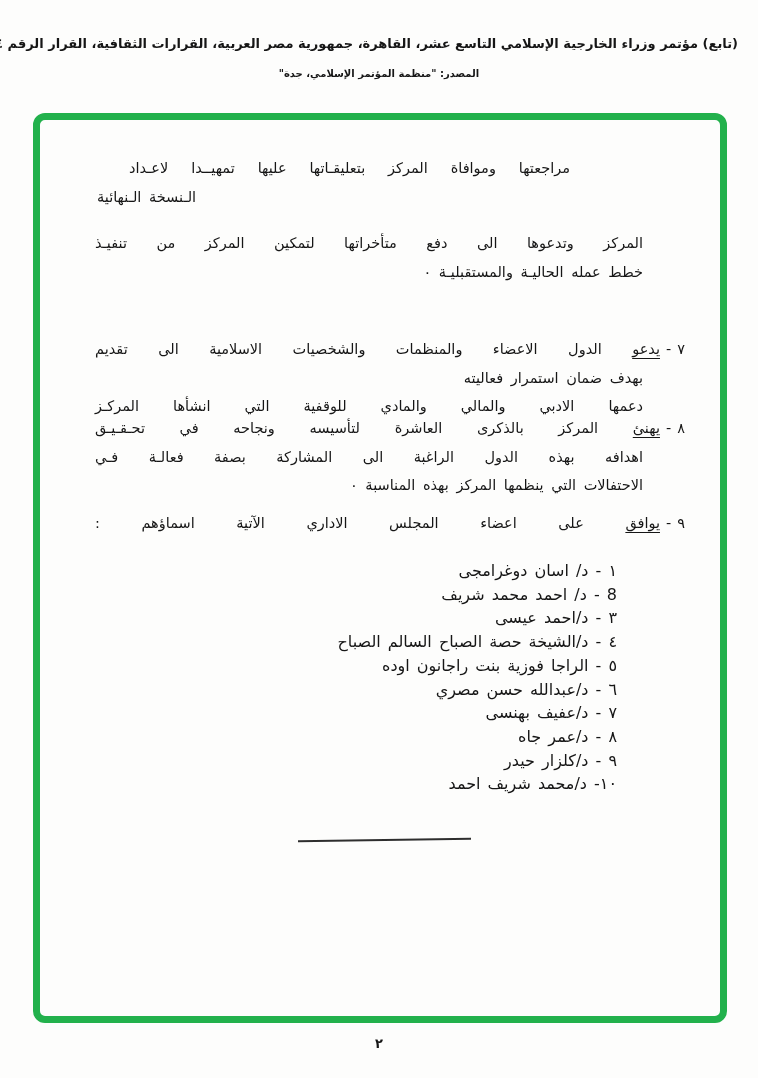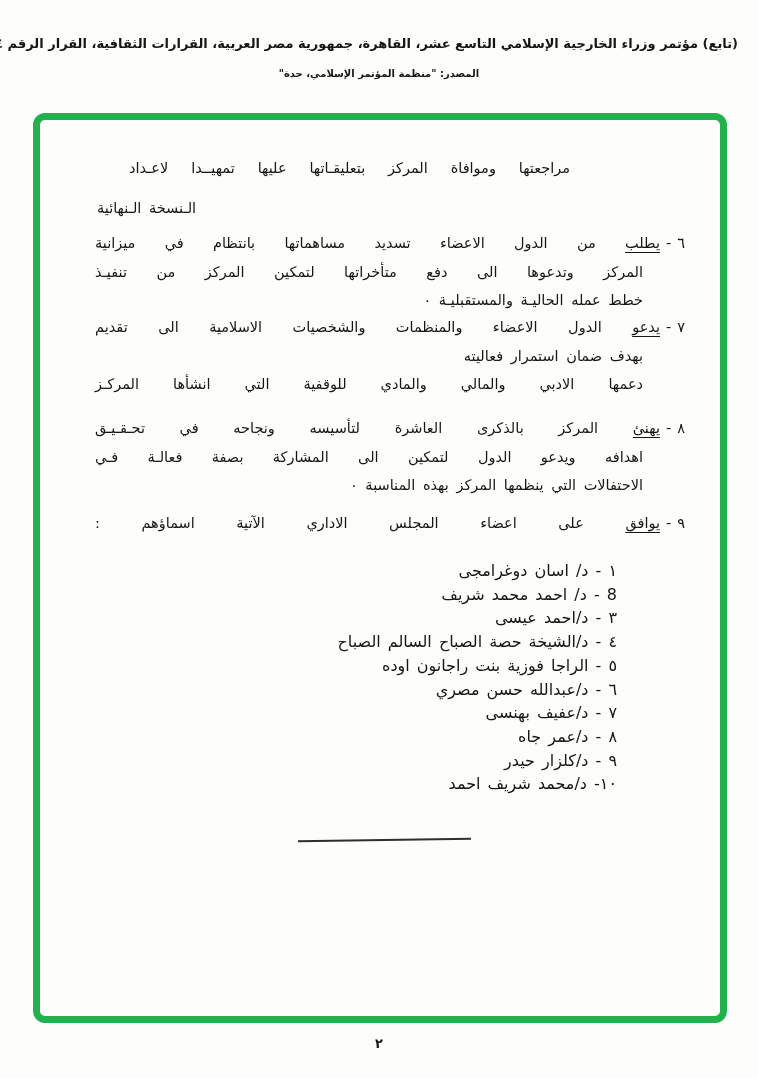--- a/index.html
+++ b/index.html
@@ -53,32 +53,32 @@
   .jfull {
     text-align: justify;
     text-align-last: justify;
   }
   .intro-l1 {
     position: absolute;
     top: 154px; left: 97px; right: 188px; margin-left: 32px;
   }
   .intro-l2 {
     position: absolute;
-    top: 194px; left: 97px;
+    top: 183px; left: 97px;
   }
   .item {
     position: absolute;
     left: 95px; right: 73px;
   }
   .item .l1 { text-align: justify; text-align-last: justify; }
   .item .cont { margin-left: 0; margin-right: 42px; }
   .item .cont.full { text-align: justify; text-align-last: justify; }
   .item .cont.last { }
   .item-6 { top: 229px; }
-  .item-7 { top: 313px; }
+  .item-7 { top: 335px; }
   .item-8 { top: 414px; }
   .item-9 { top: 509px; }
   .num  { font-size: 14.5px; }
   u.verb {
     text-decoration: underline;
     text-underline-offset: 4px;
   }
   
   .names {
     position: absolute;
@@ -112,34 +112,33 @@
 
   <div class="header1">(تابع) مؤتمر وزراء الخارجية الإسلامي التاسع عشر، القاهرة، جمهورية مصر العربية، القرارات الثقافية، القرار الرقم ١٩/١٤-ث</div>
   <div class="header2">المصدر:  "منظمة المؤتمر الإسلامي، جدة"</div>
 
   <div class="frame"></div>
 
   <div class="bodytext intro-l1 jfull">مراجعتها وموافاة المركز بتعليقـاتها عليها تمهيــدا لاعـداد</div>
   <div class="bodytext intro-l2">الـنسخة الـنهائية</div>
 
   <div class="bodytext item item-6">
-    <div class="l1"><span class="num">٦</span><span style="margin:0 6px;">-</span><u class="verb">يطلب</u><span> من الدول الاعضاء تسديد مساهماتها بانتظام في ميزانية</span></div>
     <div class="cont full">المركز وتدعوها الى دفع متأخراتها لتمكين المركز من تنفيـذ</div>
     <div class="cont last">خطط عمله الحاليـة والمستقبليـة ٠</div>
   </div>
 
   <div class="bodytext item item-7">
     <div class="l1"><span class="num">٧</span><span style="margin:0 6px;">-</span><u class="verb">يدعو</u><span> الدول الاعضاء والمنظمات والشخصيات الاسلامية الى تقديم</span></div>
     <div class="cont last">بهدف ضمان استمرار فعاليته</div>
     <div class="cont full">دعمها الادبي والمالي والمادي للوقفية التي انشأها المركـز</div>
   </div>
 
   <div class="bodytext item item-8">
     <div class="l1"><span class="num">٨</span><span style="margin:0 6px;">-</span><u class="verb">يهنئ</u><span> المركز بالذكرى العاشرة لتأسيسه ونجاحه في تحـقـيـق</span></div>
-    <div class="cont full">اهدافه ويدعو الدول لتمكين الى المشاركة بصفة فعالـة فـي</div>
+    <div class="cont full">اهدافه بهذه الدول الراغبة الى المشاركة بصفة فعالـة فـي</div>
     <div class="cont last">الاحتفالات التي ينظمها المركز بهذه المناسبة ٠</div>
   </div>
 
   <div class="bodytext item item-9">
     <div class="l1"><span class="num">٩</span><span style="margin:0 6px;">-</span><u class="verb">يوافق</u><span> على اعضاء المجلس الاداري الآتية اسماؤهم :</span></div>
   </div>
 
   <div class="names">
     <div>١ - د/ اسان دوغرامجى</div>
     <div>8 - د/ احمد محمد شريف</div>

